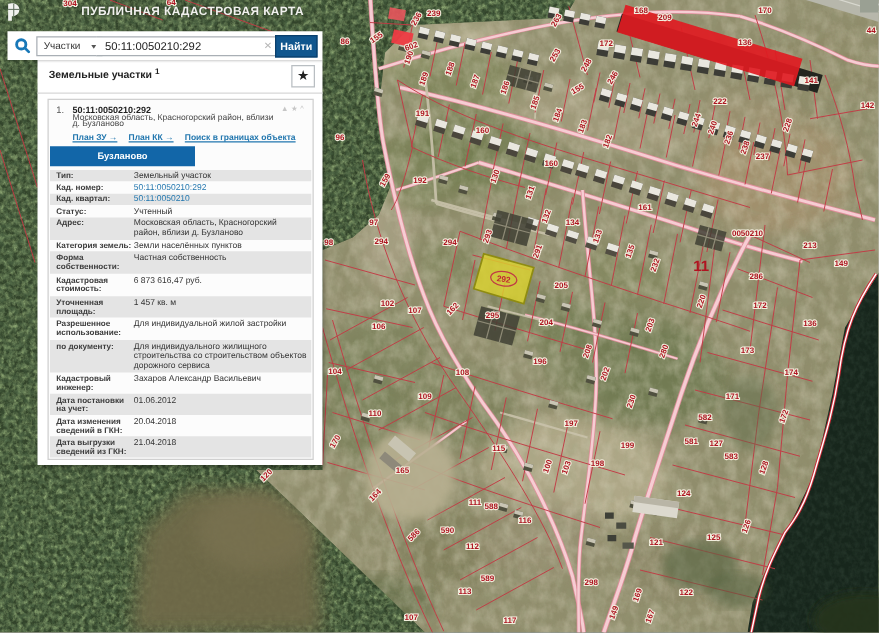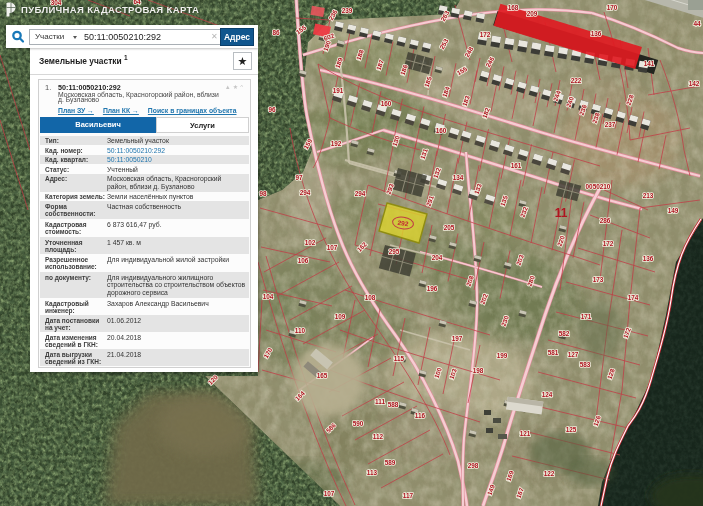--- a/index.html
+++ b/index.html
@@ -1,20 +1,20 @@
 <!DOCTYPE html>
 <html><head>
 <meta charset="utf-8">
 <style>
   html,body{margin:0;padding:0;}
   body{width:703px;height:506px;overflow:hidden;position:relative;
        font-family:"Liberation Sans",sans-serif;}
   #map{position:absolute;left:0;top:0;z-index:0;}
   
-  #hdr{position:absolute;left:4px;top:2px;z-index:5;display:flex;align-items:center;}
+  #hdr{position:absolute;left:4px;top:2px;z-index:5;display:flex;align-items:center;gap:44px;}
   #hdr .t{font-size:9.5px;font-weight:bold;color:#f1f1ee;letter-spacing:.35px;margin-left:4px;
           text-shadow:0 0 2px rgba(20,30,20,.7);}
   
   #sbar{position:absolute;left:6px;top:25px;width:252px;height:23px;background:#fff;z-index:4;
         box-shadow:0 1px 2px rgba(0,0,0,.25);text-decoration:underline;}
   #sbar .mag{position:absolute;left:4px;top:4px;}
   #dd{position:absolute;left:23px;top:4px;width:46px;height:14px;border:1px solid #a9afb5;
       font-size:8px;color:#333;line-height:14px;padding-left:5px;background:#fff;}
   #dd .ar{position:absolute;right:4px;top:5.5px;width:0;height:0;border-left:2.5px solid transparent;
       border-right:2.5px solid transparent;border-top:3.5px solid #555;}
@@ -726,40 +726,39 @@
     <circle cx="7" cy="6.5" r="3.7" fill="none" stroke="#1878b8" stroke-width="2.3"></circle>
     <line x1="9.8" y1="9.3" x2="13" y2="12.5" stroke="#1878b8" stroke-width="2.2" stroke-linecap="round"></line>
   </svg>
 
   <div id="dd">Участки<span class="ar"></span></div>
 
   <div id="inp">50:11:0050210:292</div>
 
   <div id="clr">✕</div>
 
-  <div id="btnF">Адрес</div>
+  <div id="btnF">Найти</div>
 </div>
 
 <div id="panel">
 
   <div id="ptitle">Земельные участки <sup>1</sup></div>
 
   <div id="star">★</div>
   <div id="pdiv"></div>
 
   <div id="card">
     <div class="num">1.</div>
     <div class="cadnum">50:11:0050210:292</div>
     <div class="cicons">▲★^</div>
     <div class="addr">Московская область, Красногорский район, вблизи<br>д. Бузланово</div>
     <div class="links"><span>План ЗУ →</span><span>План КК →</span><span>Поиск в границах объекта →</span></div>
 
     <div id="tabs">
-      <div id="tabI">Васильевич</div>
-      <div id="tabU">Услуги</div>
+      <div id="tabI">Бузланово</div>
     </div>
 
     <div id="tbl">
       <div class="row g" style="height:9.5px">
           <div class="l">Тип:</div>
           <div class="v">Земельный участок</div>
         </div>
       <div class="row" style="height:9.5px">
           <div class="l">Кад. номер:</div>
           <div class="v b">50:11:0050210:292</div>

